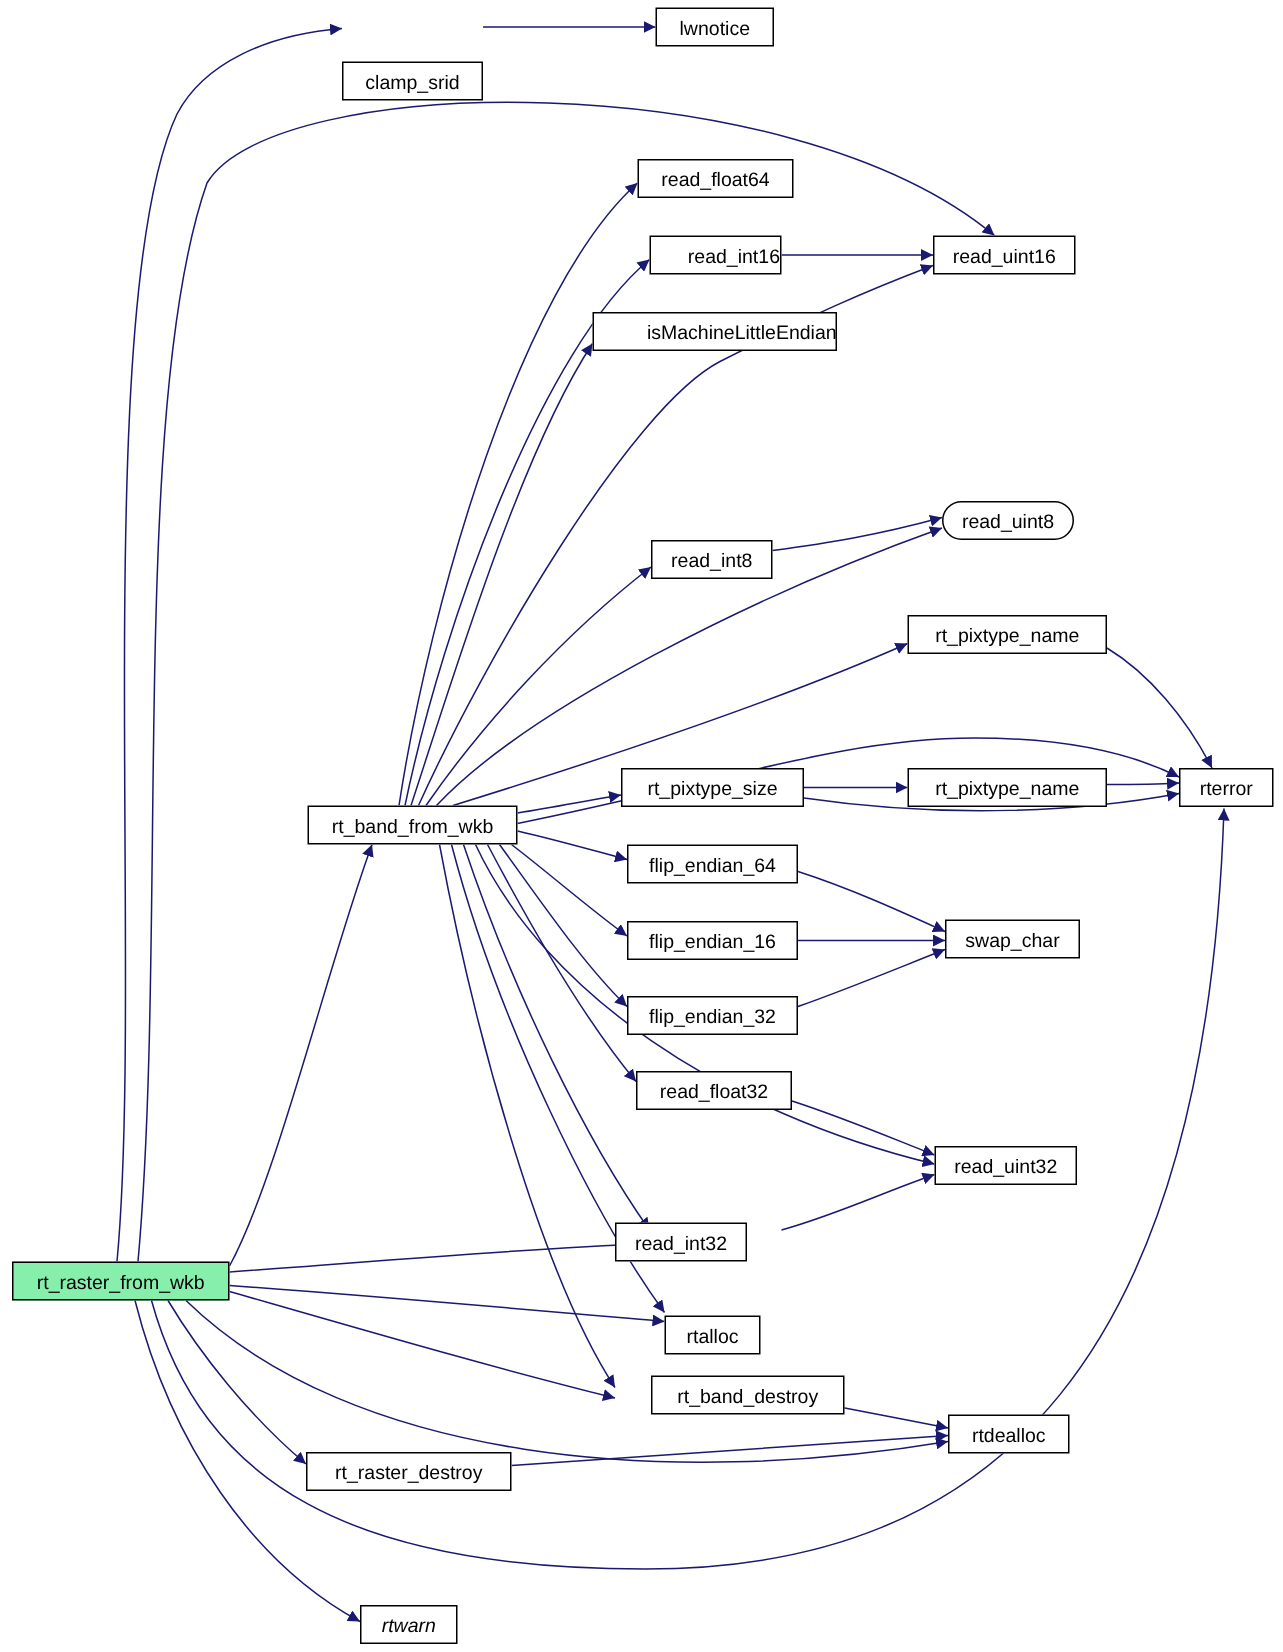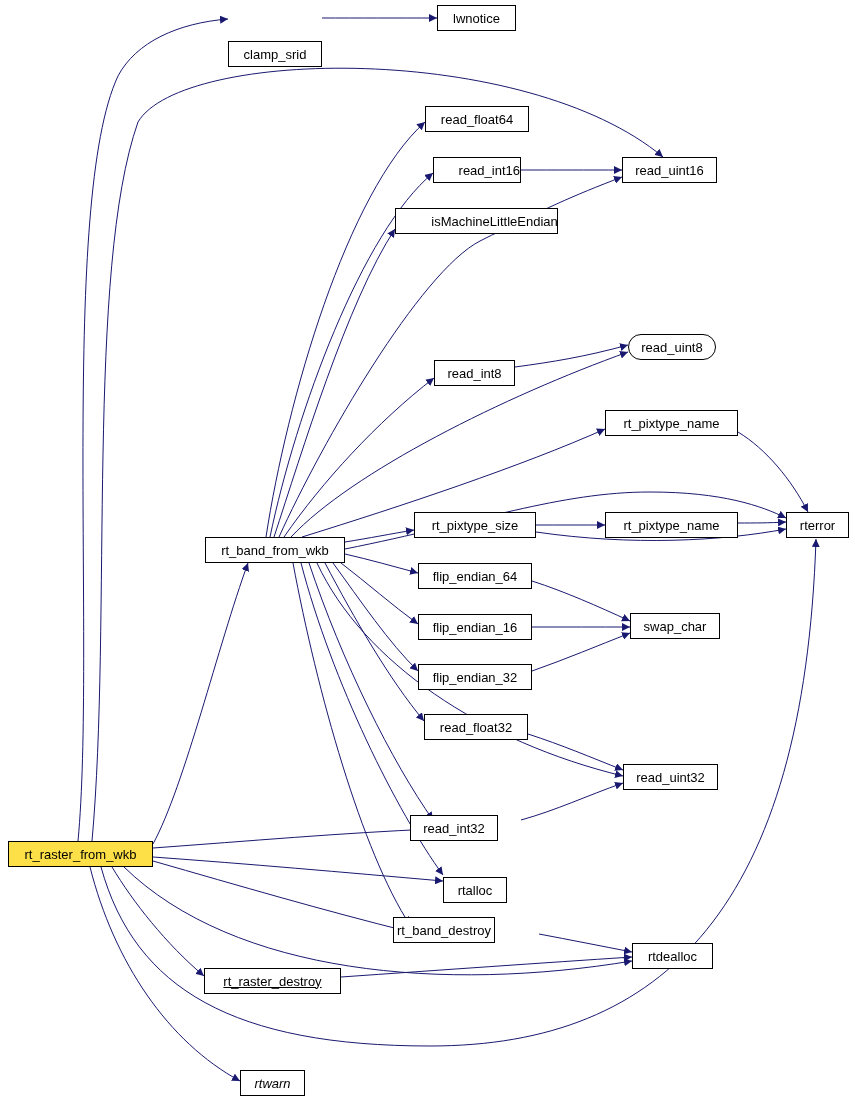--- a/index.html
+++ b/index.html
@@ -19,21 +19,21 @@
     justify-content:center;
     background:#ffffff;
     border:1px solid #000000;
     box-sizing:border-box;
     font-size:13px;
     color:#000000;
     white-space:nowrap;
     cursor:pointer;
     z-index:2;
   }
-  .node.highlighted{background:#fde047;}
+  .node.highlighted{background:#86efac;}
 </style>
 </head>
 <body>
 
 <div class="canvas">
   <svg id="edges-svg" xmlns="http://www.w3.org/2000/svg" width="855" height="1101" viewBox="0 0 855 1101">
     <defs>
       <marker id="arrowhead" viewBox="0 0 10 10" refX="10" refY="5" markerWidth="8" markerHeight="8" orient="auto">
         <path d="M0,0 L10,5 L0,10 z" fill="#191970"></path>
       </marker>
@@ -140,26 +140,26 @@
       </div>
       <div class="node" style="left: 410px; top: 815px; width: 88px; height: 26px;">
         <span>read_int32</span>
       </div>
       <div class="node highlighted" style="left: 8px; top: 841px; width: 145px; height: 26px;">
         <span>rt_raster_from_wkb</span>
       </div>
       <div class="node" style="left: 443px; top: 867px; width: 64px; height: 26px; margin-top: 10px;">
         <span>rtalloc</span>
       </div>
-      <div class="node" style="left: 393px; top: 917px; width: 102px; height: 26px;">
+      <div class="node" style="left: 434px; top: 917px; width: 129px; height: 26px;">
         <span>rt_band_destroy</span>
       </div>
       <div class="node" style="left: 632px; top: 943px; width: 81px; height: 26px;">
         <span>rtdealloc</span>
       </div>
-      <div class="node" style="left: 204px; top: 968px; width: 137px; height: 26px; text-decoration: underline;">
+      <div class="node" style="left: 204px; top: 968px; width: 137px; height: 26px;">
         <span>rt_raster_destroy</span>
       </div>
       <div class="node" style="left: 240px; top: 1070px; width: 65px; height: 26px; font-style: italic;">
         <span>rtwarn</span>
       </div>
     </div>
 </div>
 
 </body></html>

